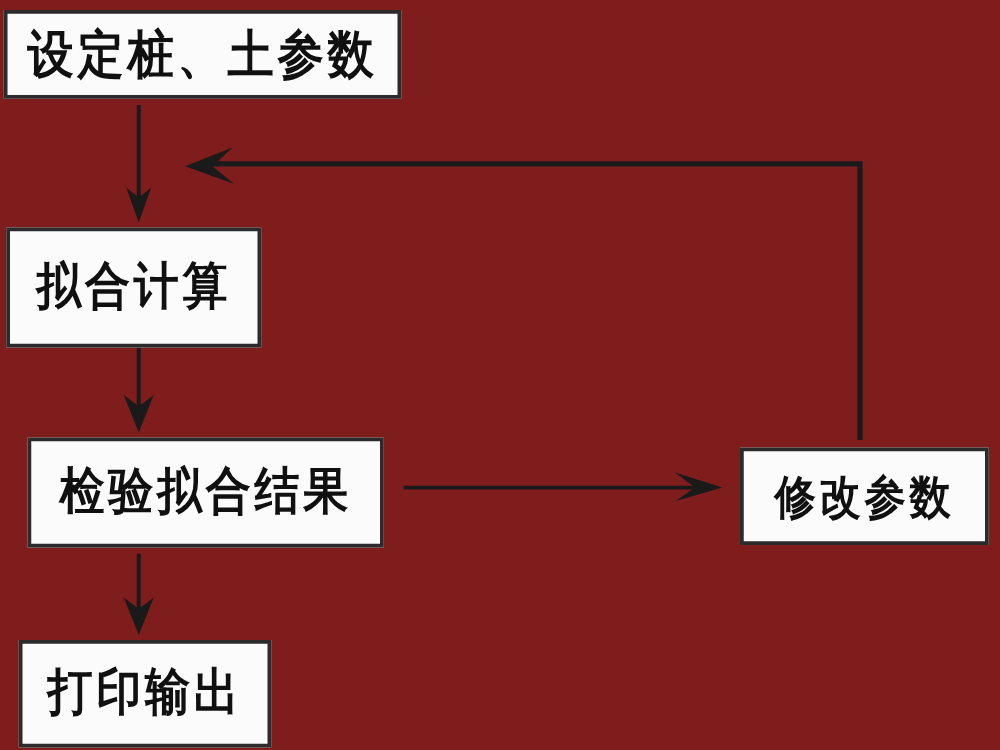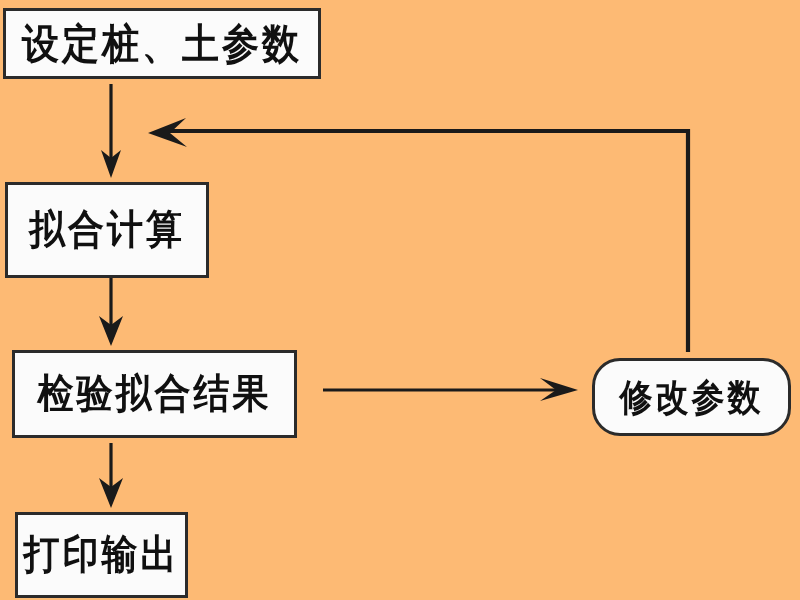--- a/index.html
+++ b/index.html
@@ -8,21 +8,21 @@
     padding: 0;
     background: #ffffff;
   }
   body {
     font-family: "DejaVu Sans", "Liberation Sans", sans-serif;
   }
   #canvas {
     position: relative;
     width: 800px;
     height: 600px;
-    background: #fdba74;
+    background: #7f1d1d;
     overflow: hidden;
   }
   .node {
     position: absolute;
     box-sizing: border-box;
     background: #fbfbfb;
     border: 3px solid #2b2b2b;
     display: flex;
     align-items: center;
     justify-content: center;
@@ -33,23 +33,23 @@
   }
   .node .node-label {
     display: block;
     line-height: 1;
     transform: scaleY(1.12);
   }
 
   
   #node-set-params   { left: 3px;   top: 8px;   width: 318px; height: 71px;  font-size: 37px; }
   #node-fit-calc     { left: 5px;   top: 182px; width: 204px; height: 96px;  font-size: 36px; }
-  #node-check-result { left: 12px;  top: 350px; width: 285px; height: 88px;  font-size: 36px; }
-  #node-print-output { left: 15px;  top: 512px; width: 173px; height: 86px;  font-size: 36px; }
-  #node-modify-param { left: 592px; top: 358px; width: 199px; height: 78px;  font-size: 33px; border-radius: 28px; }
+  #node-check-result { left: 22px;  top: 350px; width: 285px; height: 88px;  font-size: 36px; }
+  #node-print-output { left: 15px;  top: 512px; width: 202px; height: 86px;  font-size: 36px; }
+  #node-modify-param { left: 592px; top: 358px; width: 199px; height: 78px;  font-size: 33px; }
 
   
   #connectors {
     position: absolute;
     left: 0;
     top: 0;
     width: 800px;
     height: 600px;
     pointer-events: none;
   }

